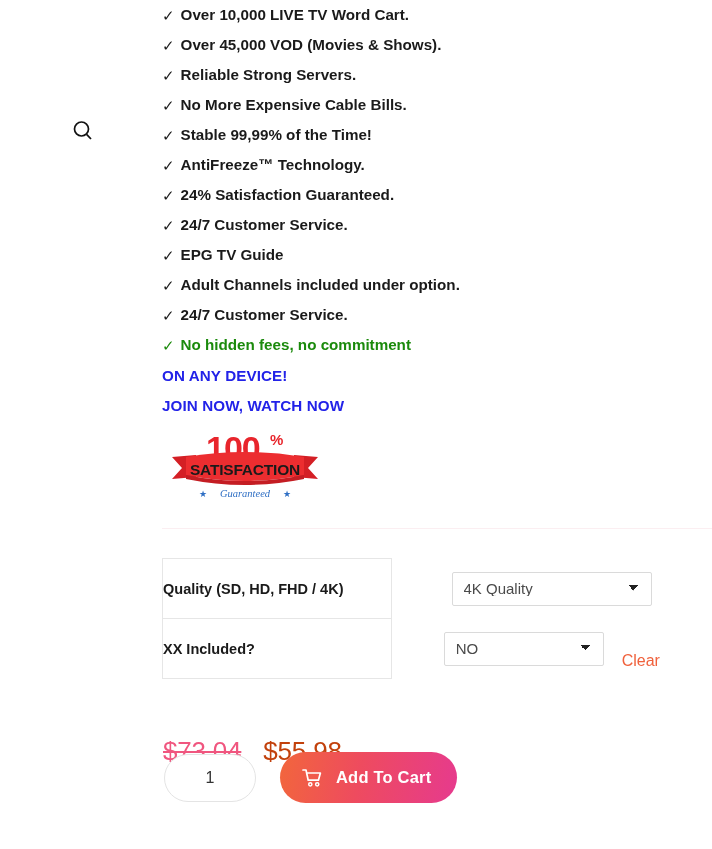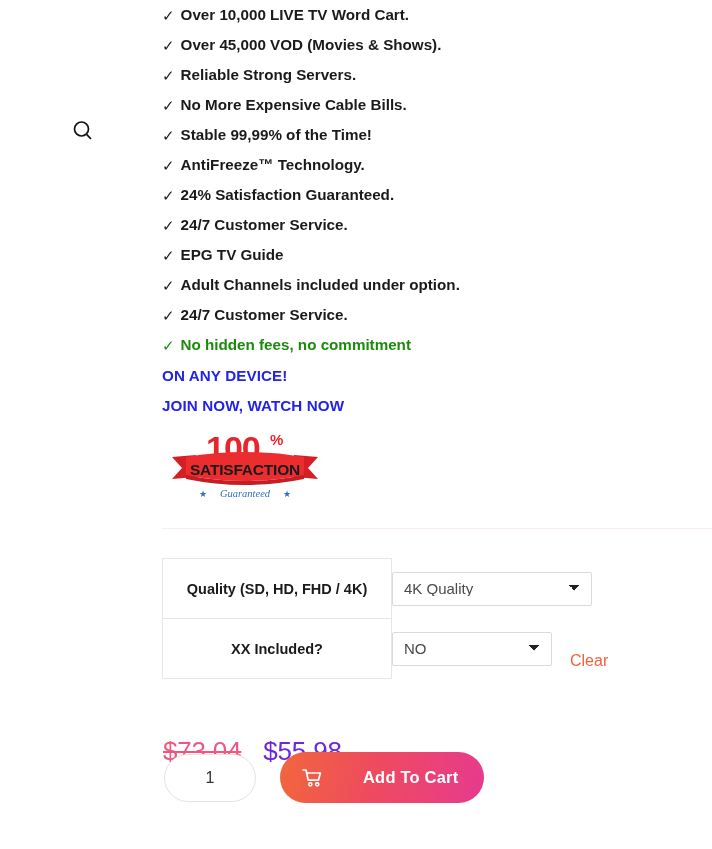--- a/index.html
+++ b/index.html
@@ -108,32 +108,32 @@
     width: 100%;
   }
   table.var-table td {
     padding: 0;
     vertical-align: middle;
   }
   td.var-label {
     width: 229px;
     height: 60px;
     border: 1px solid #e6e6e6;
-    text-align: center;
+    text-align: left;
     font-size: 14.5px;
     font-weight: bold;
     color: #1a1a1a;
     padding: 0 8px;
   }
   td.var-value {
     padding-left: 15px;
     height: 60px;
     position: relative;
   }
-  .sel-wrap { display: flex; align-items: center; }
+  .sel-wrap { display: flex; align-items: center; justify-content: center; }
   select.var-select {
     appearance: none;
     -webkit-appearance: none;
     border: 1px solid #dadada;
     background: #ffffff;
     border-radius: 2px;
     font-family: "Liberation Sans", sans-serif;
     font-size: 15px;
     color: #4a4a4a;
     padding: 6px 30px 6px 11px;
@@ -171,21 +171,21 @@
   }
   .price-old {
     font-size: 26px;
     color: #f0567f;
     text-decoration: line-through;
     font-weight: normal;
     letter-spacing: -0.2px;
   }
   .price-new {
     font-size: 26px;
-    color: #6d28d9;
+    color: #c2410c;
     margin-left: 22px;
     font-weight: normal;
     letter-spacing: -0.2px;
   }
 
   
   .cart-row {
     position: absolute;
     left: 164px;
     top: 752px;
@@ -212,21 +212,20 @@
     border-radius: 26px;
     background: linear-gradient(100deg, #f2663c 0%, #ee4b5f 45%, #e63a8e 100%);
     color: #ffffff;
     font-size: 16.5px;
     font-weight: bold;
     font-family: "Liberation Sans", sans-serif;
     display: flex;
     align-items: center;
     cursor: pointer;
     letter-spacing: 0.2px;
-    gap: 27px;
   }
   button.add-cart .cart-icon {
     display: inline-flex;
     margin-right: 12px;
   }
 </style>
 </head>
 <body>
 
 <div id="page">

